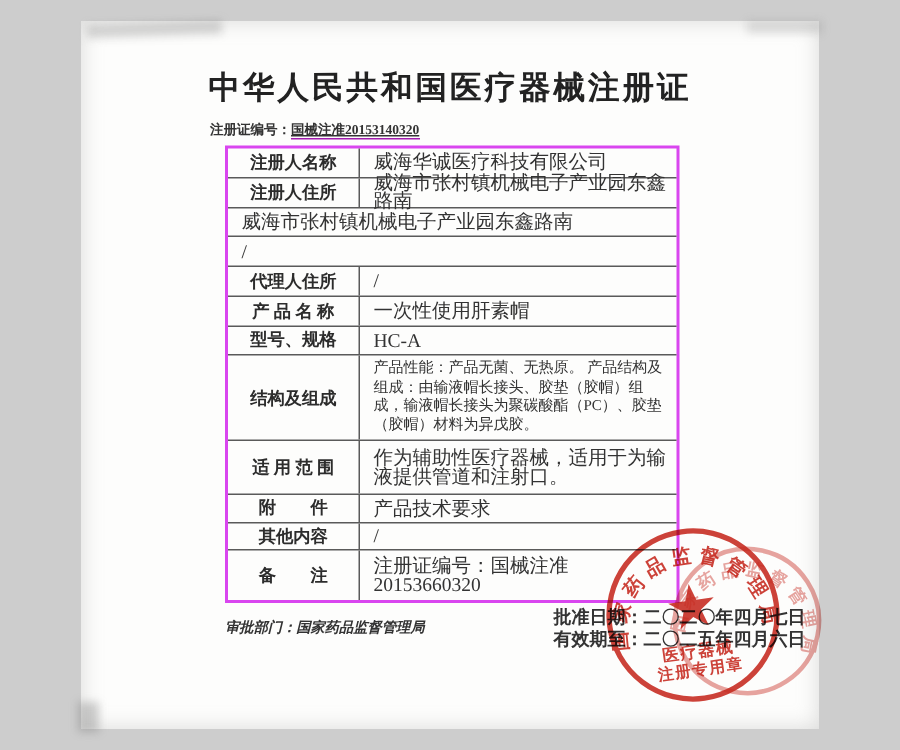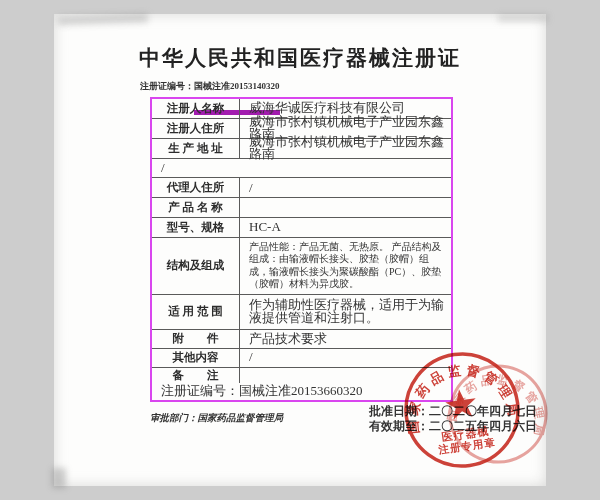--- a/index.html
+++ b/index.html
@@ -24,30 +24,30 @@
 
   .title {
     position:absolute; left:0; top:44px; width:600px;
     text-align:center; font-size:21px; font-weight:bold; color:#222;
     letter-spacing:2px;
   }
   .regline {
     position:absolute; left:140px; top:80px;
     font-size:9px; font-weight:bold; color:#333;
   }
-  .regline .u { border-bottom:5px solid #a21caf; padding-bottom:19px; }
+  .regline .u { border-bottom:1px solid #a21caf; padding-bottom:1px;text-decoration:underline; }
 
   .cert-table {
     position:absolute; left:150px; top:97px; width:303px; height:305px;
     border:2px solid #d946ef;
     display:flex; flex-direction:column;
     background:transparent;
   }
   .row { display:flex; border-bottom:1px solid #5a5a5a; }
-  .row:last-child { border-bottom:none;flex-direction:column; }
+  .row:last-child { border-bottom:none; }
   .cell-label {
     width:88px; border-right:1px solid #5a5a5a;
     display:flex; align-items:center; justify-content:center;
     font-size:11.5px; font-weight:bold; color:#2c2c2c;
     white-space:pre; text-align:center;
   }
   .cell-value {
     flex:1; display:flex; align-items:center;
     padding:2px 5px 2px 9px;
     font-size:13px; color:#333; line-height:12.5px;
@@ -85,32 +85,32 @@
 <div class="cert-table">
   <div class="row h20">
     <div class="cell-label">注册人名称</div>
     <div class="cell-value">威海华诚医疗科技有限公司</div>
   </div>
   <div class="row h20">
     <div class="cell-label">注册人住所</div>
     <div class="cell-value">威海市张村镇机械电子产业园东鑫路南</div>
   </div>
   <div class="row h20">
-    <div class="cell-label">生 产 地 址</div>
     <div class="cell-value">威海市张村镇机械电子产业园东鑫路南</div>
   </div>
   <div class="row h20">
     <div class="cell-value">/</div>
   </div>
   <div class="row h20">
     <div class="cell-label">代理人住所</div>
     <div class="cell-value">/</div>
   </div>
   <div class="row h20">
     <div class="cell-label">产 品 名 称</div>
+    <div class="cell-value">一次性使用肝素帽</div>
   </div>
   <div class="row h20">
     <div class="cell-label">型号、规格</div>
     <div class="cell-value">HC-A</div>
   </div>
   <div class="row h58">
     <div class="cell-label">结构及组成</div>
     <div class="cell-value small-val">产品性能：产品无菌、无热原。 产品结构及组成：由输液帽长接头、胶垫（胶帽）组成，输液帽长接头为聚碳酸酯（PC）、胶垫（胶帽）材料为异戊胶。</div>
   </div>
   <div class="row h36">

